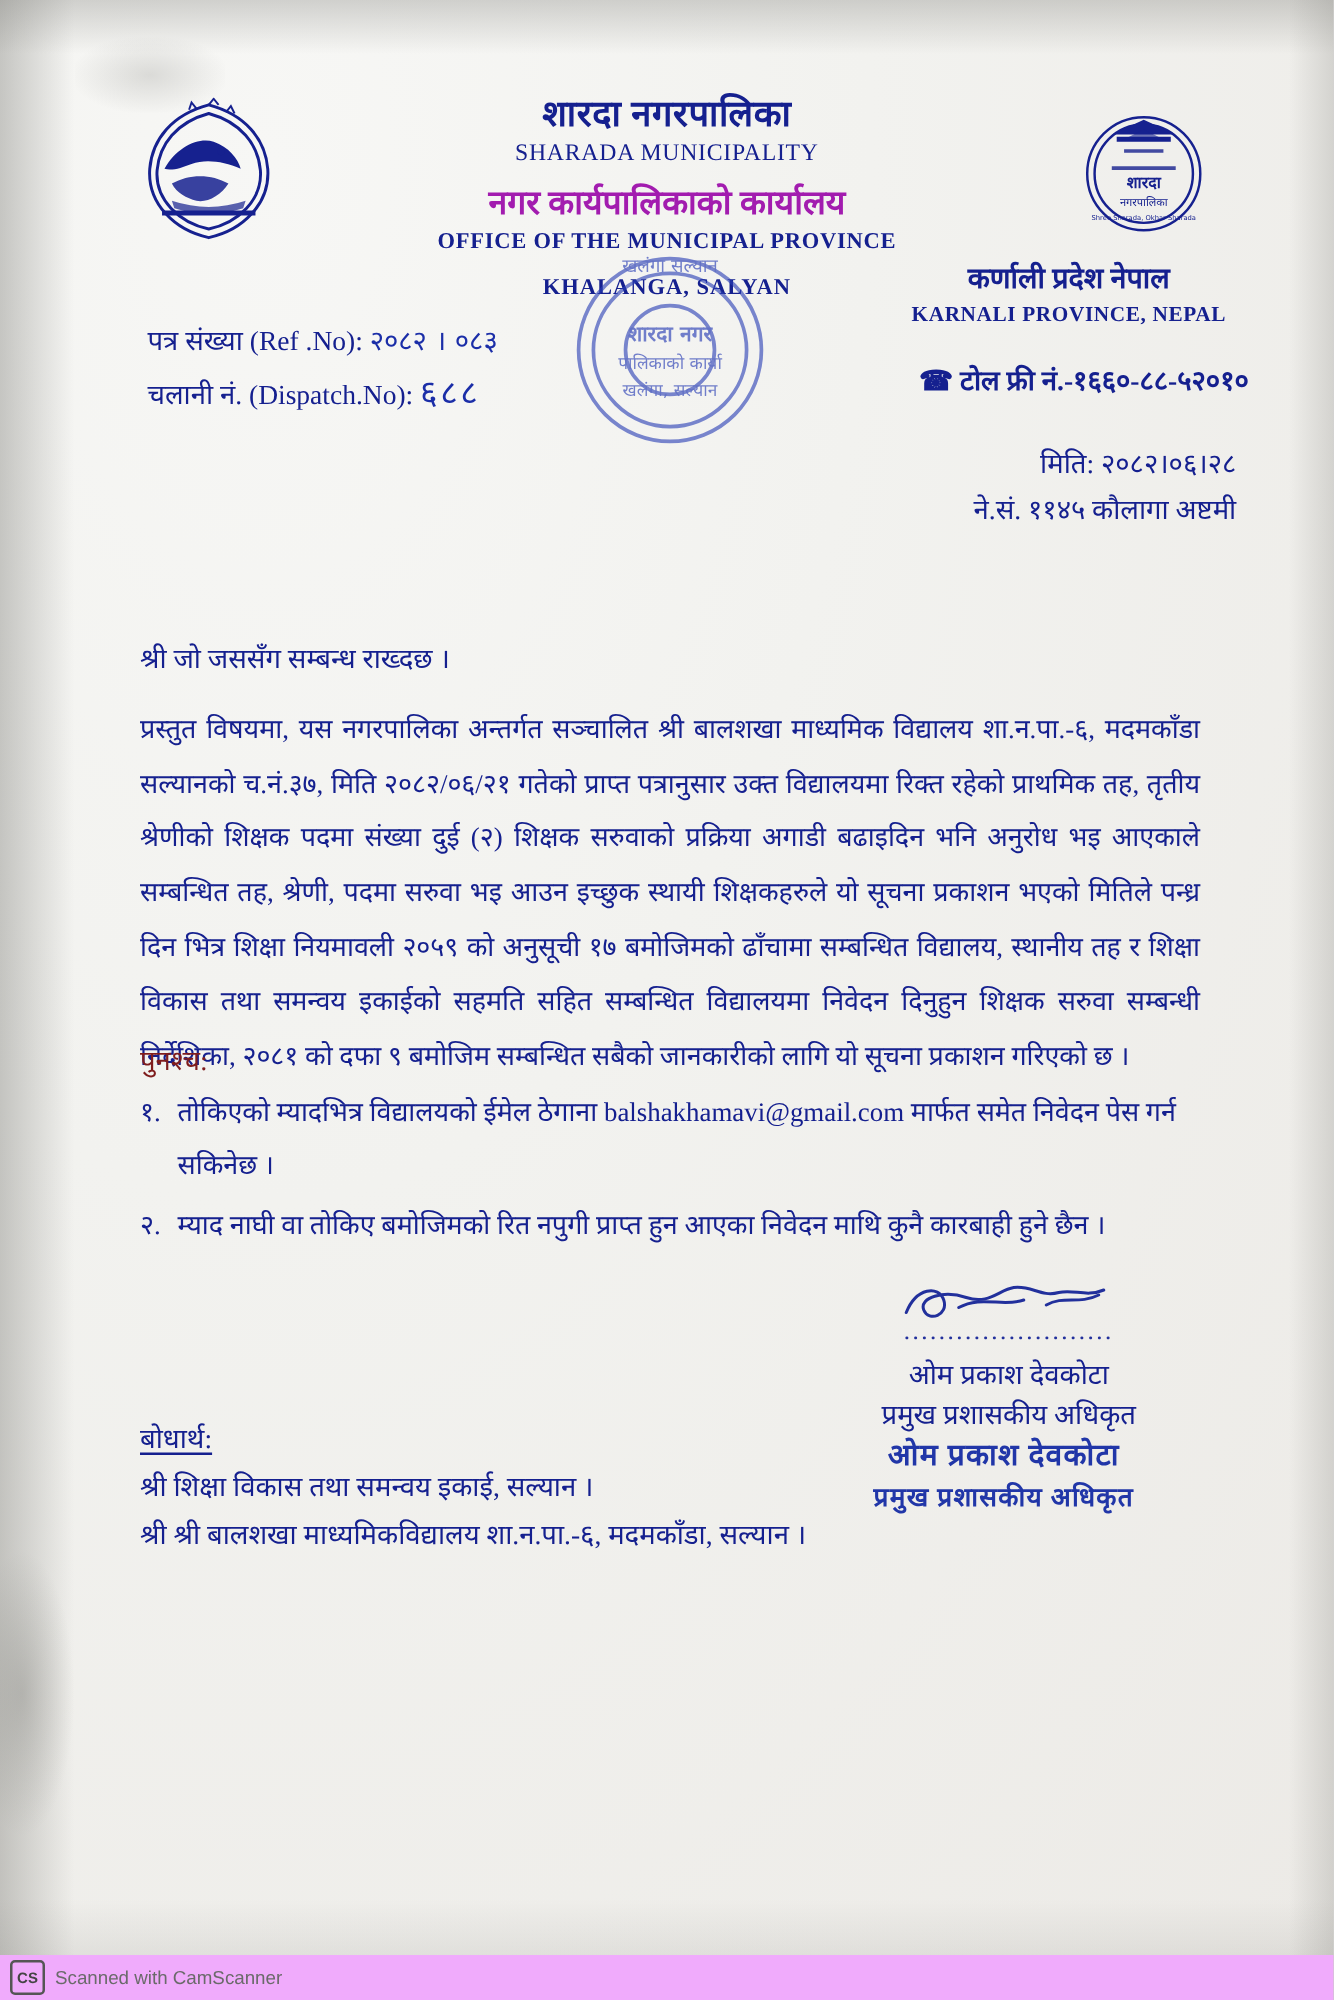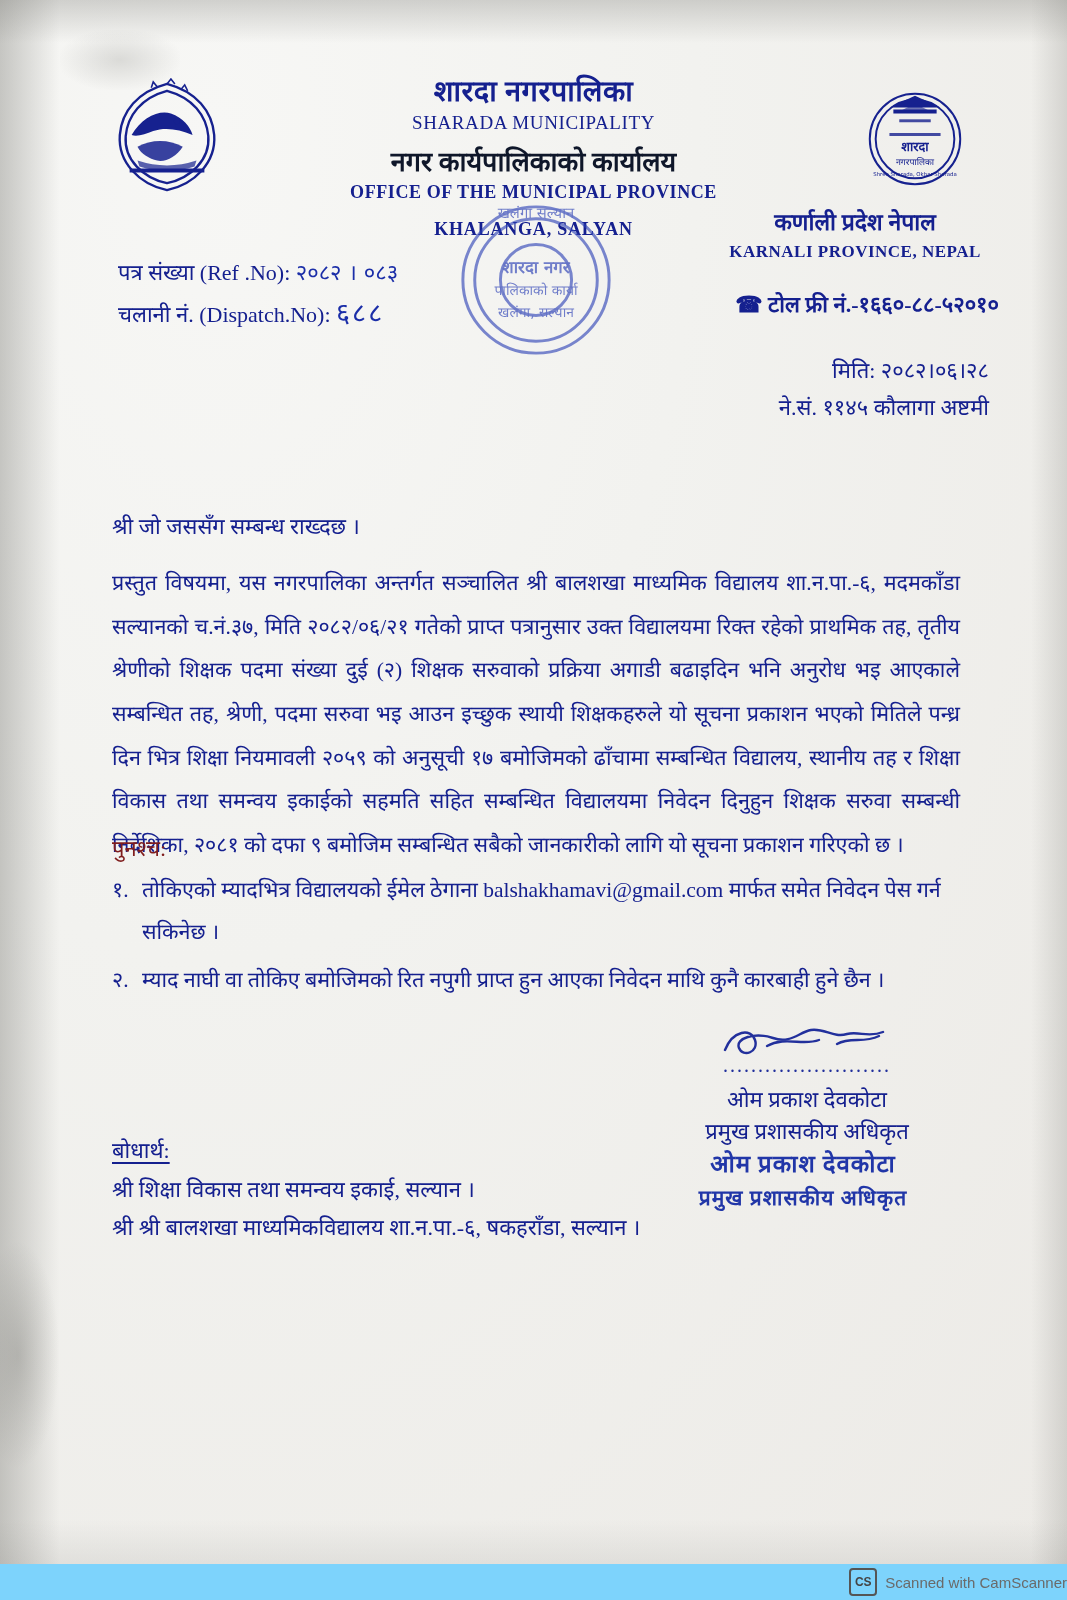--- a/index.html
+++ b/index.html
@@ -85,21 +85,21 @@
     font-size: 19px;
     font-weight: normal;
     letter-spacing: 0.6px;
     margin-top: 3px;
     color: #15208f;
   }
   .head-line3 {
     font-size: 27px;
     font-weight: bold;
     margin-top: 8px;
-    color: #0f172a;
+    color: #a21caf;
   }
   .head-line4 {
     font-size: 18px;
     font-weight: bold;
     letter-spacing: 0.6px;
     margin-top: 3px;
     color: #15208f;
   }
   .head-line5 {
     font-size: 18px;
@@ -283,27 +283,26 @@
     position: absolute;
     left: 452px; top: 196px;
     width: 168px; height: 168px;
     opacity: 0.72;
   }
 
   
   .csbar {
     position: absolute;
     left: 0; bottom: 0; width: 100%; height: 36px;
-    background: #7dd3fc;
+    background: #f0abfc;
     display: flex;
     align-items: center;
     gap: 8px;
     padding-left: 8px;
     box-sizing: border-box;
-    justify-content: flex-end;
   }
   .csbadge {
     width: 24px; height: 24px;
     border: 2px solid #555;
     border-radius: 4px;
     color: #444;
     font-family: "Liberation Sans", sans-serif;
     font-size: 12px;
     font-weight: bold;
     display: flex;
@@ -454,21 +453,21 @@
     </div>
 
     <div class="stamp-text">
       <div class="l1">ओम प्रकाश देवकोटा</div>
       <div class="l2">प्रमुख प्रशासकीय अधिकृत</div>
     </div>
 
     <div class="cc">
       <div class="cc-title">बोधार्थ:</div>
       <div>श्री शिक्षा विकास तथा समन्वय इकाई, सल्यान ।</div>
-      <div>श्री श्री बालशखा माध्यमिकविद्यालय शा.न.पा.-६, षकहराँडा, सल्यान ।</div>
+      <div>श्री श्री बालशखा माध्यमिकविद्यालय शा.न.पा.-६, मदमकाँडा, सल्यान ।</div>
     </div>
 
   </div>
 
   <div class="edge-shadow-left"></div>
   <div class="edge-shadow-top"></div>
   <div class="edge-shadow-right"></div>
   <div class="edge-shadow-bottom"></div>
 
   <div class="csbar">

